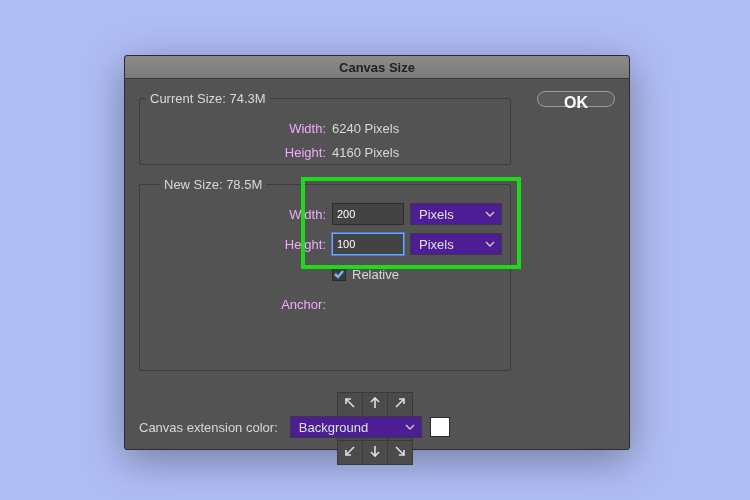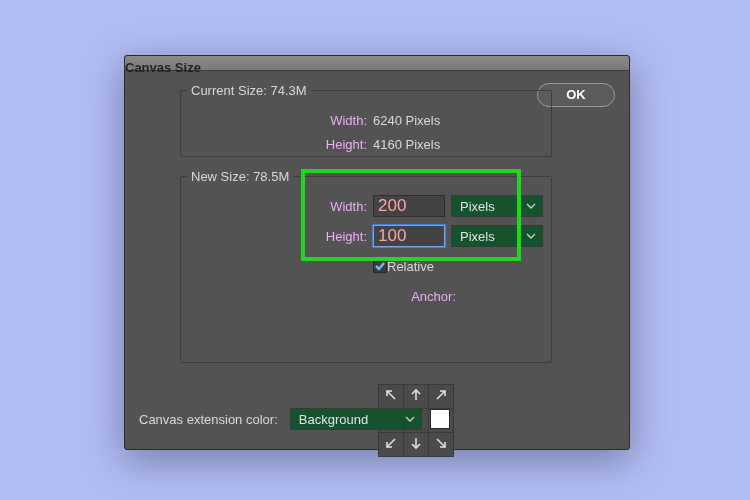--- a/index.html
+++ b/index.html
@@ -17,67 +17,66 @@
     left: 124px;
     top: 55px;
     width: 506px;
     height: 395px;
     background: #535353;
     border: 1px solid #2c2c2c;
     border-radius: 3px;
     box-shadow: 0 10px 40px rgba(0,0,0,.35);
   }
   .titlebar {
-    height: 15px;
+    height: 23px;
     background: linear-gradient(#8b8b8b,#7a7a7a);
     border-top-left-radius: 3px; border-top-right-radius: 3px;
     border-bottom: 1px solid #3a3a3a;
-    text-align: left;
+    text-align: center;
     line-height: 23px;
     color: #222;
     font-weight: 600;
     font-size: 13px;
   }
   .content { position: relative; width:100%; height: calc(100% - 23px); }
   .btns { position: absolute; right: 14px; top: 12px; width: 78px; }
   .btn {
-    width: 78px; height: 24px;
+    width: 78px; height: 16px;
     background: #555; border: 1px solid #7a7a7a;
     border-radius: 12px;
-    color: #e6e6e6; font-size: 13px;
+    color: #e6e6e6; font-size: 16px;
     text-align: center; line-height: 22px;
     margin-bottom: 10px;
     cursor: default;
   }
   .btn.primary { background: #5b5b5b; border-color:#9c9c9c; font-weight:600; color:#fff;}
   fieldset {
     position: absolute;
     border: 1px solid #3d3d3d;
     border-radius: 2px;
     padding: 0;
-    margin-left: 41px;
   }
   fieldset > legend { padding: 0 4px; color:#d8d8d8; font-size:13px; margin-left:6px; }
   .fs-current { left: 14px; top: 12px; width: 372px; height: 74px; }
-  .fs-new { left: 14px; top: 98px; width: 372px; height: 194px; position:absolute;}
+  .fs-new { left: 14px; top: 98px; width: 372px; height: 194px; position:absolute;padding-left:14px;}
   .row { position:absolute; left:0; right:0; height:24px; display:flex; align-items:center; }
   .lbl { width: 192px; text-align:right; padding-right:6px; color:#f0abfc; display:inline-block;}
   .val { color:#d8d8d8; }
   .inp {
-    background:#434343; border:1px solid #2d2d2d; color:#fca5a5;
-    width: 72px; height:22px; font-size:17px; padding: 0 4px;
+    background:#434343; border:1px solid #2d2d2d; color:#ffffff;
+    width: 72px; height:22px; font-size:11px; padding: 0 4px;
   }
   .inp.focus { border:1px solid #6ea6ff; box-shadow: 0 0 0 1px #4a7cd6;}
   .sel {
     display:inline-flex; align-items:center; justify-content:space-between;
-    background:#14532d; border:1px solid #3a3a3a; color:#e2e2e2;
+    background:#4c1d95; border:1px solid #3a3a3a; color:#e2e2e2;
     height:22px; width: 92px; padding:0 6px 0 8px; font-size:13px; margin-left:6px;
   }
   .sel svg { width:10px; height:10px; fill:#ccc;}
-  .chk { display:inline-flex; align-items:center; }
+  .chk { display:inline-flex; align-items:center; gap:6px;}
   .chk .box { width:14px; height:14px; background:#3b3b3b; border:1px solid #2a2a2a; display:flex; align-items:center; justify-content:center;}
   .chk .box svg { width:12px; height:12px; stroke:#6bbcff; stroke-width:2.5; fill:none;}
   .highlight-box {
     position:absolute; border:4px solid #1ed91e; pointer-events:none;
     left:176px; top:98px; width:220px; height:92px;
   }
   .anchor-grid { position:absolute; left:197px; top:200px; }
   .anchor-grid table { border-collapse:collapse;}
   .anchor-grid td {
     width:25px; height:24px; border:1px solid #3a3a3a; background:#4b4b4b;
@@ -143,21 +142,21 @@
         <span class="chk">
           <span class="box">
             <svg viewBox="0 0 12 12">
                 <polyline points="2,6 5,9 10,3"></polyline>
               </svg>
           </span>
           <span>Relative</span>
         </span>
       </div>
 
-      <div class="row" style="top:100px;justify-content:center;">
+      <div class="row" style="top:100px;">
         <span class="lbl">Anchor:</span>
       </div>
 
       <div class="anchor-grid">
         <table>
           <tbody>
               <tr>
             <td><svg viewBox="0 0 16 16">
                     <line x1="12" y1="12" x2="4" y2="4"></line>
                     <polyline points="4,9 4,4 9,4"></polyline>

